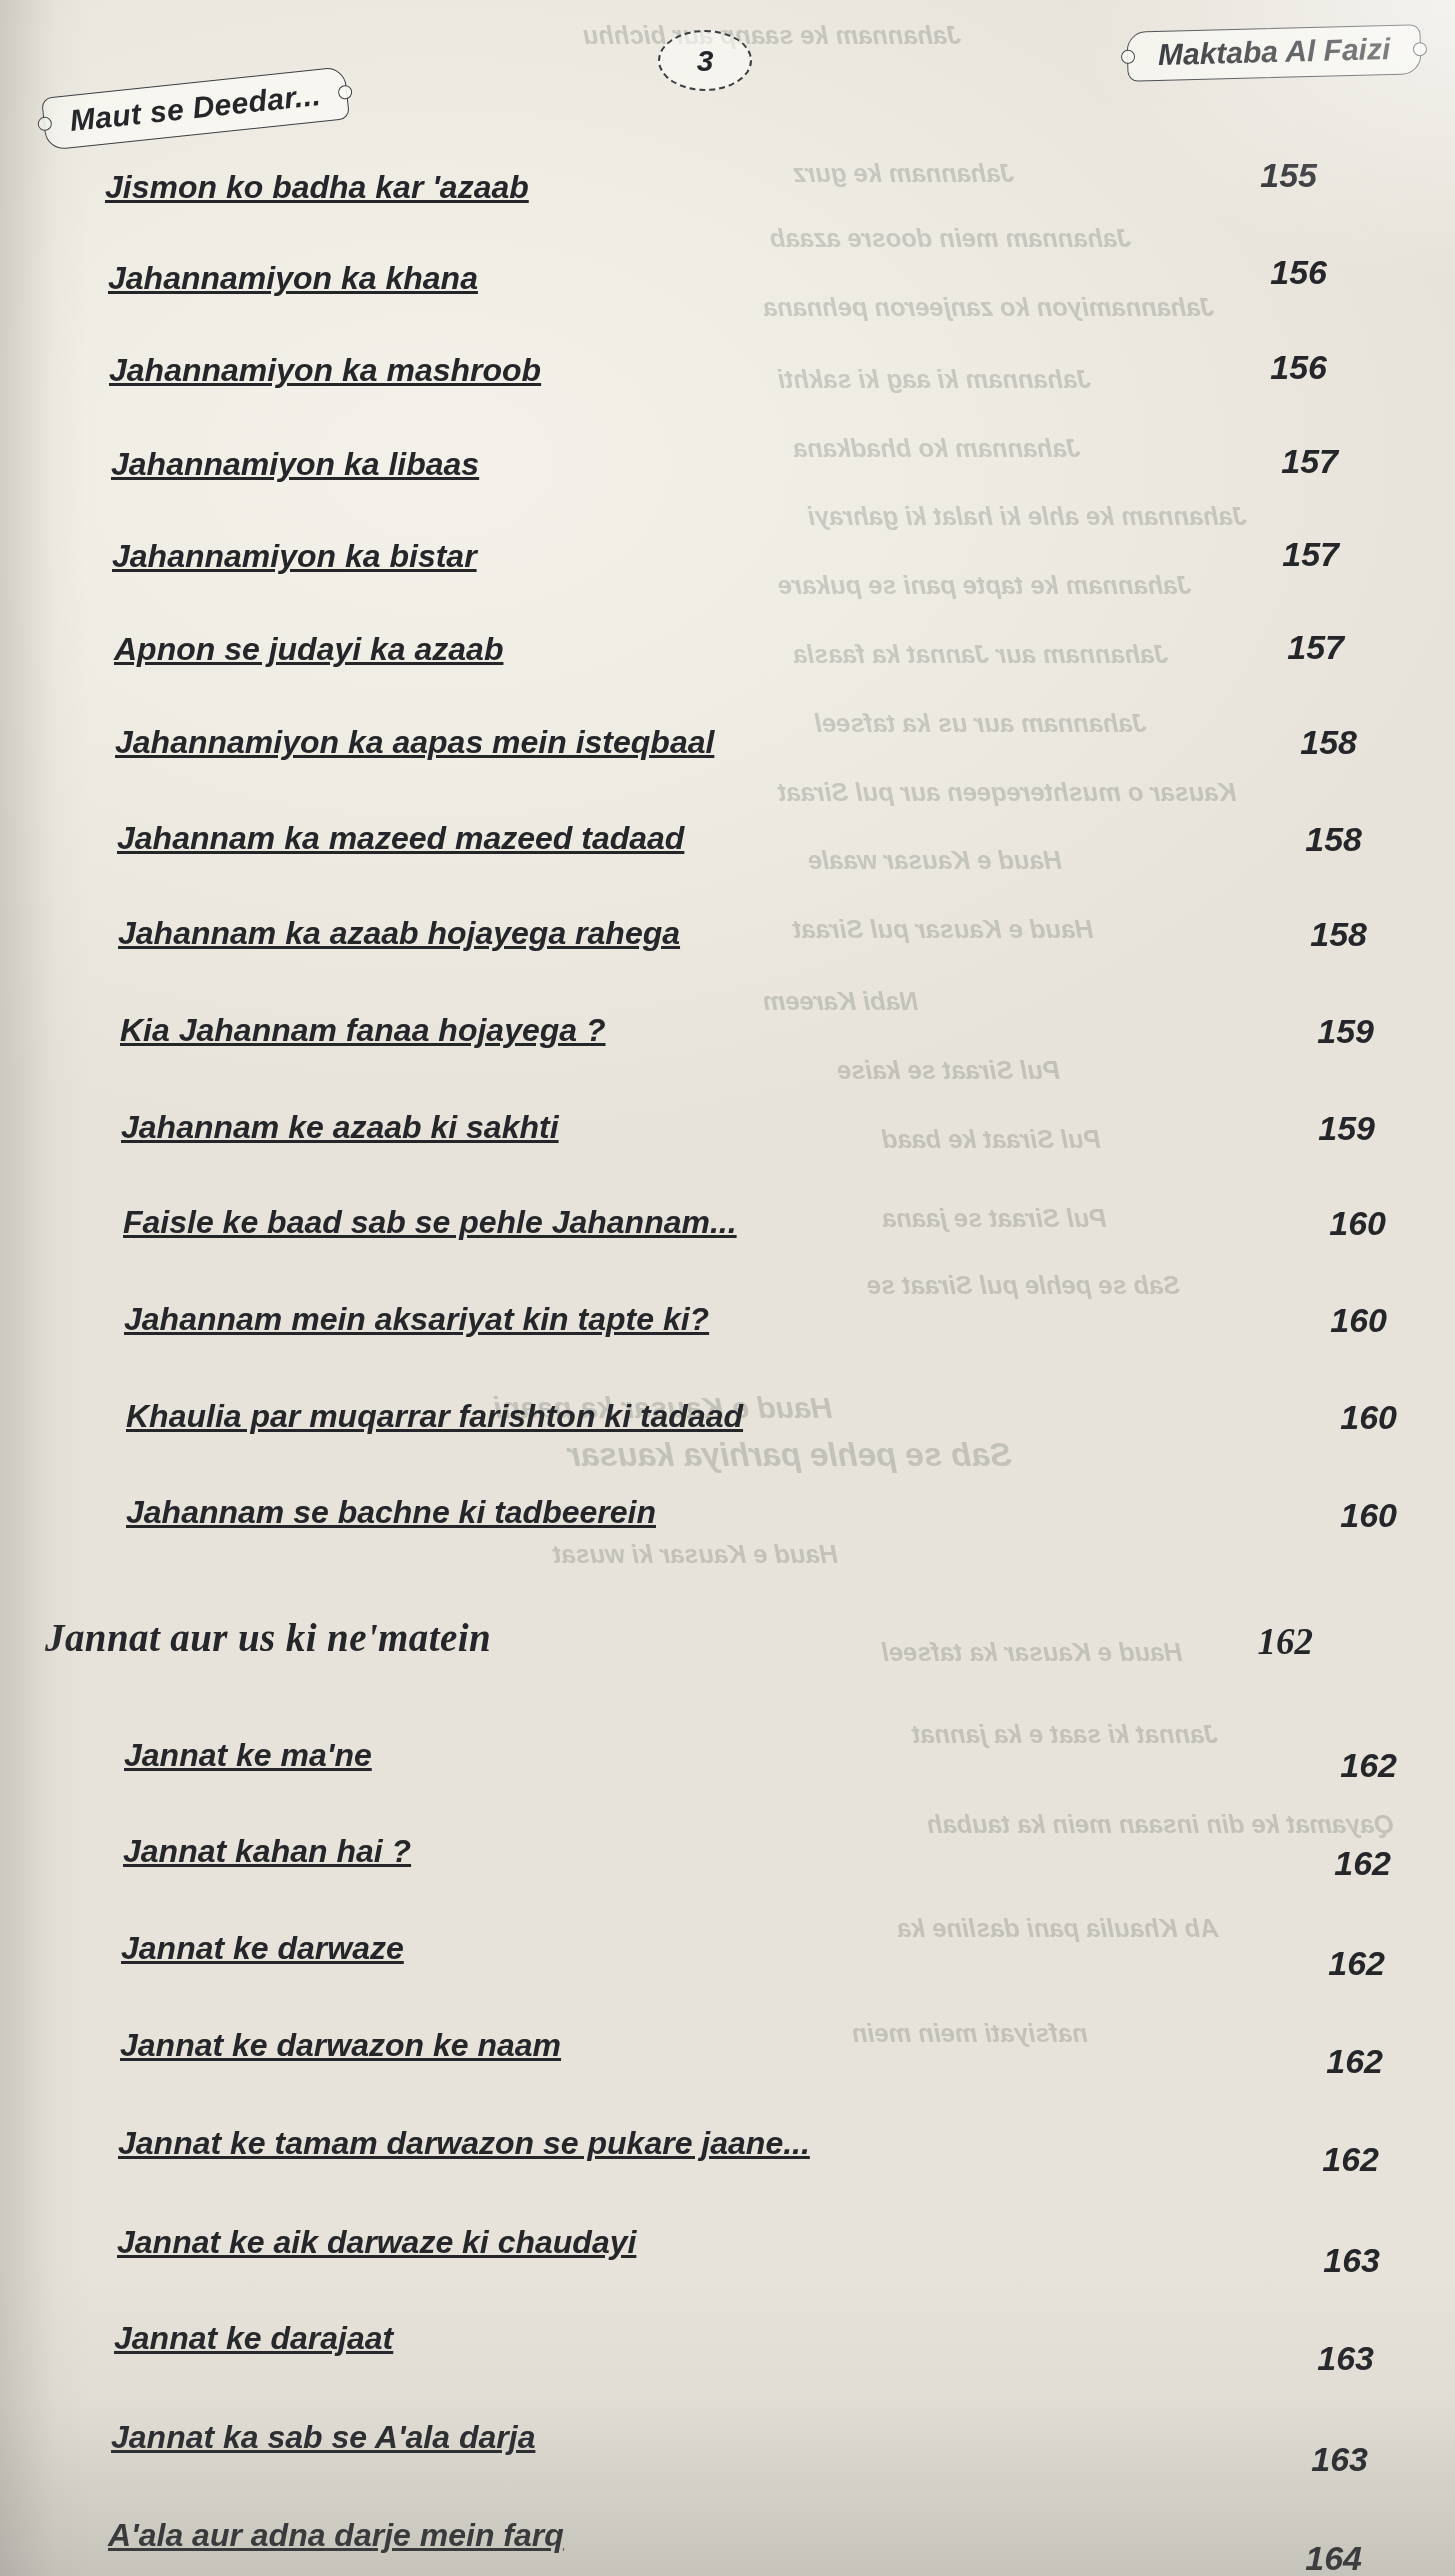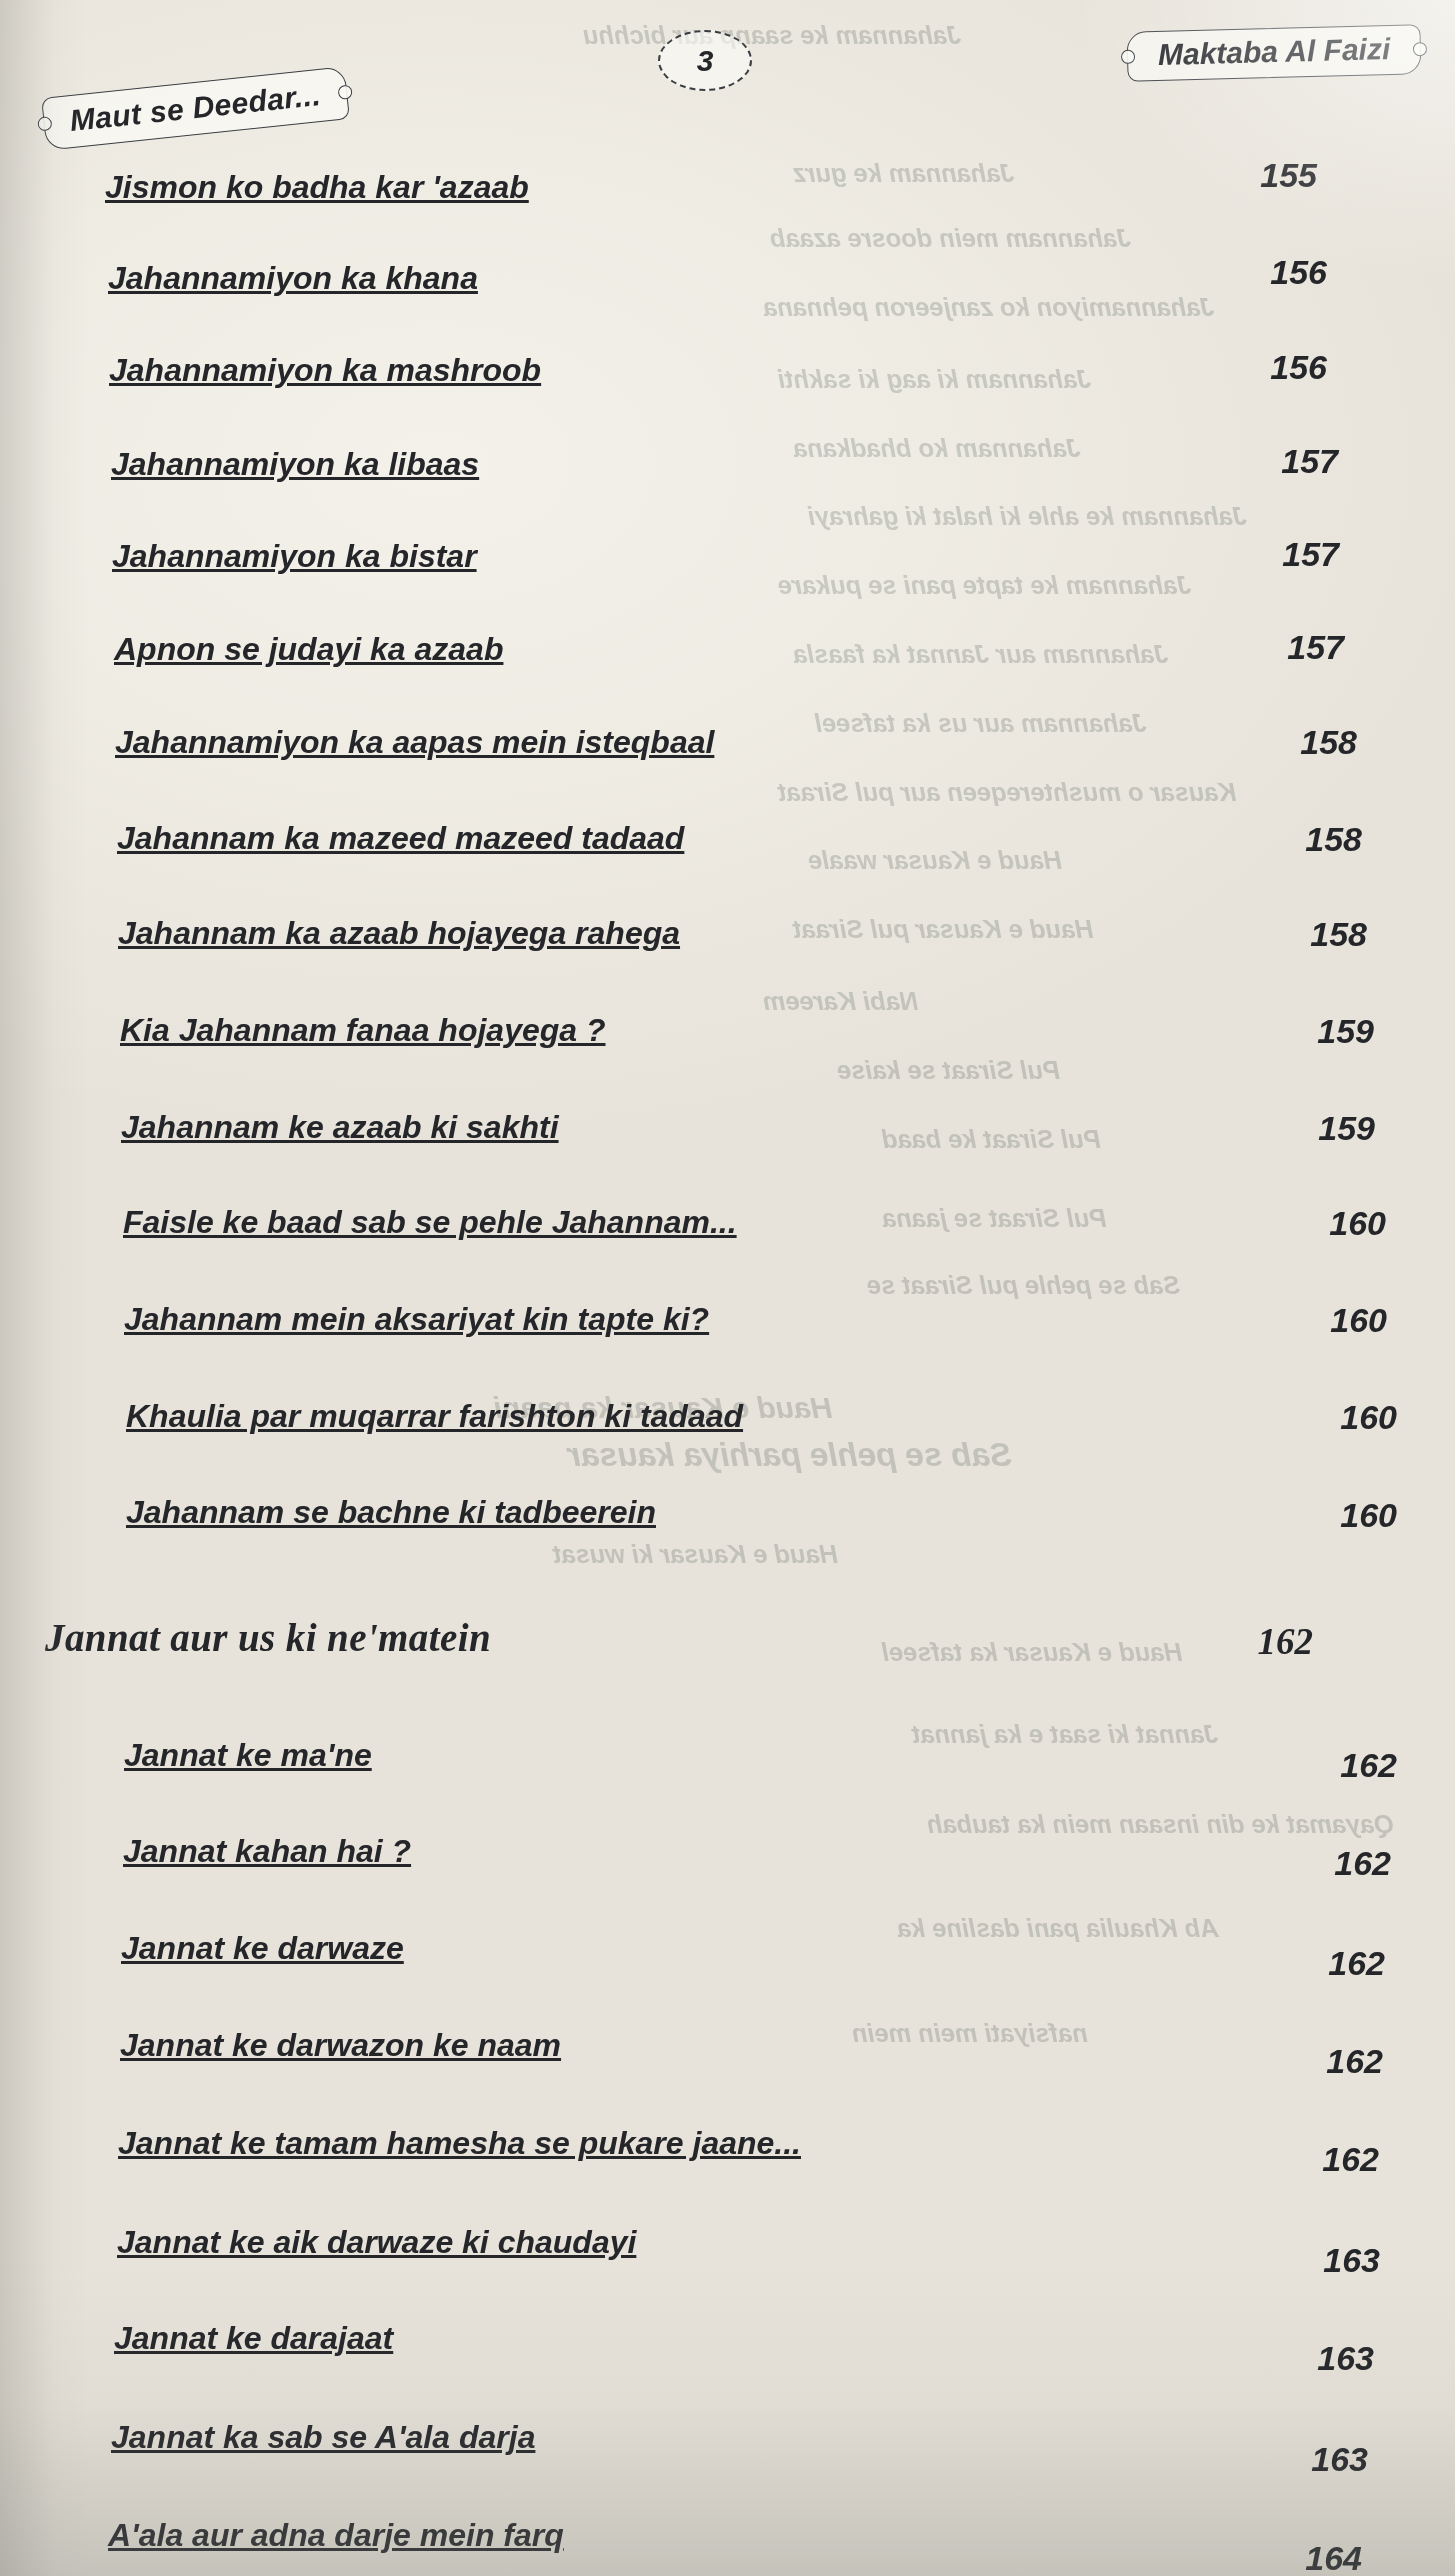--- a/index.html
+++ b/index.html
@@ -265,21 +265,21 @@
     </div>
     <div class="row" style="left:121px; top:1114px; font-size:32px;">
       <span class="title">Jannat ke darwaze</span>
       <span class="page-no" style="left:1159px; top:13.5px; width:105px; font-size:34px;">162</span>
     </div>
     <div class="row" style="left:120px; top:1174px; font-size:32px;">
       <span class="title">Jannat ke darwazon ke naam</span>
       <span class="page-no" style="left:1158px; top:15px; width:105px; font-size:34px;">162</span>
     </div>
     <div class="row" style="left:118px; top:1235px; font-size:32px;">
-      <span class="title">Jannat ke tamam hamesha se pukare jaane...</span>
+      <span class="title">Jannat ke tamam darwazon se pukare jaane...</span>
       <span class="page-no" style="left:1156px; top:15px; width:105px; font-size:34px;">162</span>
     </div>
     <div class="row" style="left:117px; top:1297px; font-size:32px;">
       <span class="title">Jannat ke aik darwaze ki chaudayi</span>
       <span class="page-no" style="left:1158px; top:16.5px; width:105px; font-size:34px;">163</span>
     </div>
     <div class="row" style="left:114px; top:1356px; font-size:32px;">
       <span class="title">Jannat ke darajaat</span>
       <span class="page-no" style="left:1155px; top:19.4px; width:105px; font-size:34px;">163</span>
     </div>

